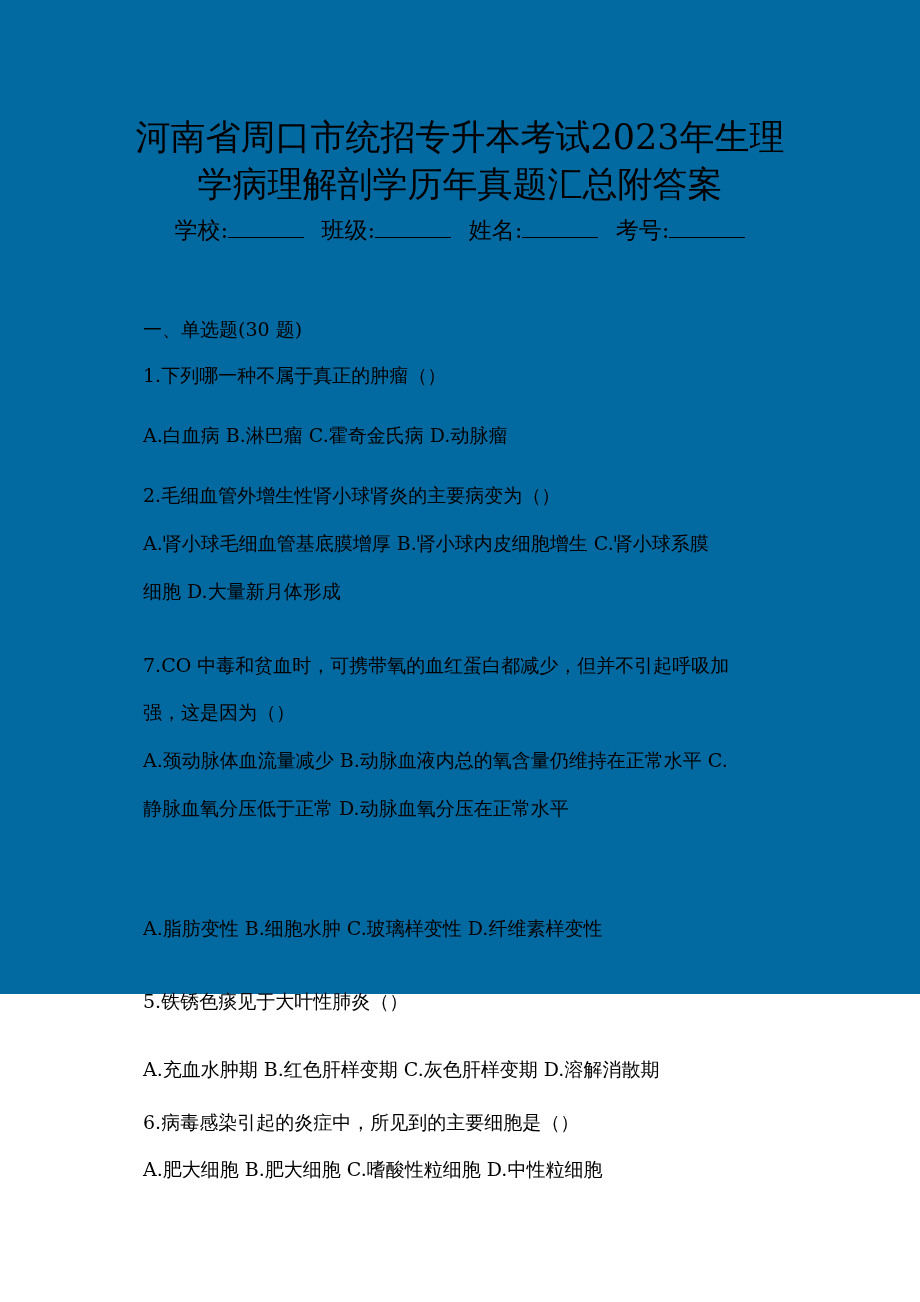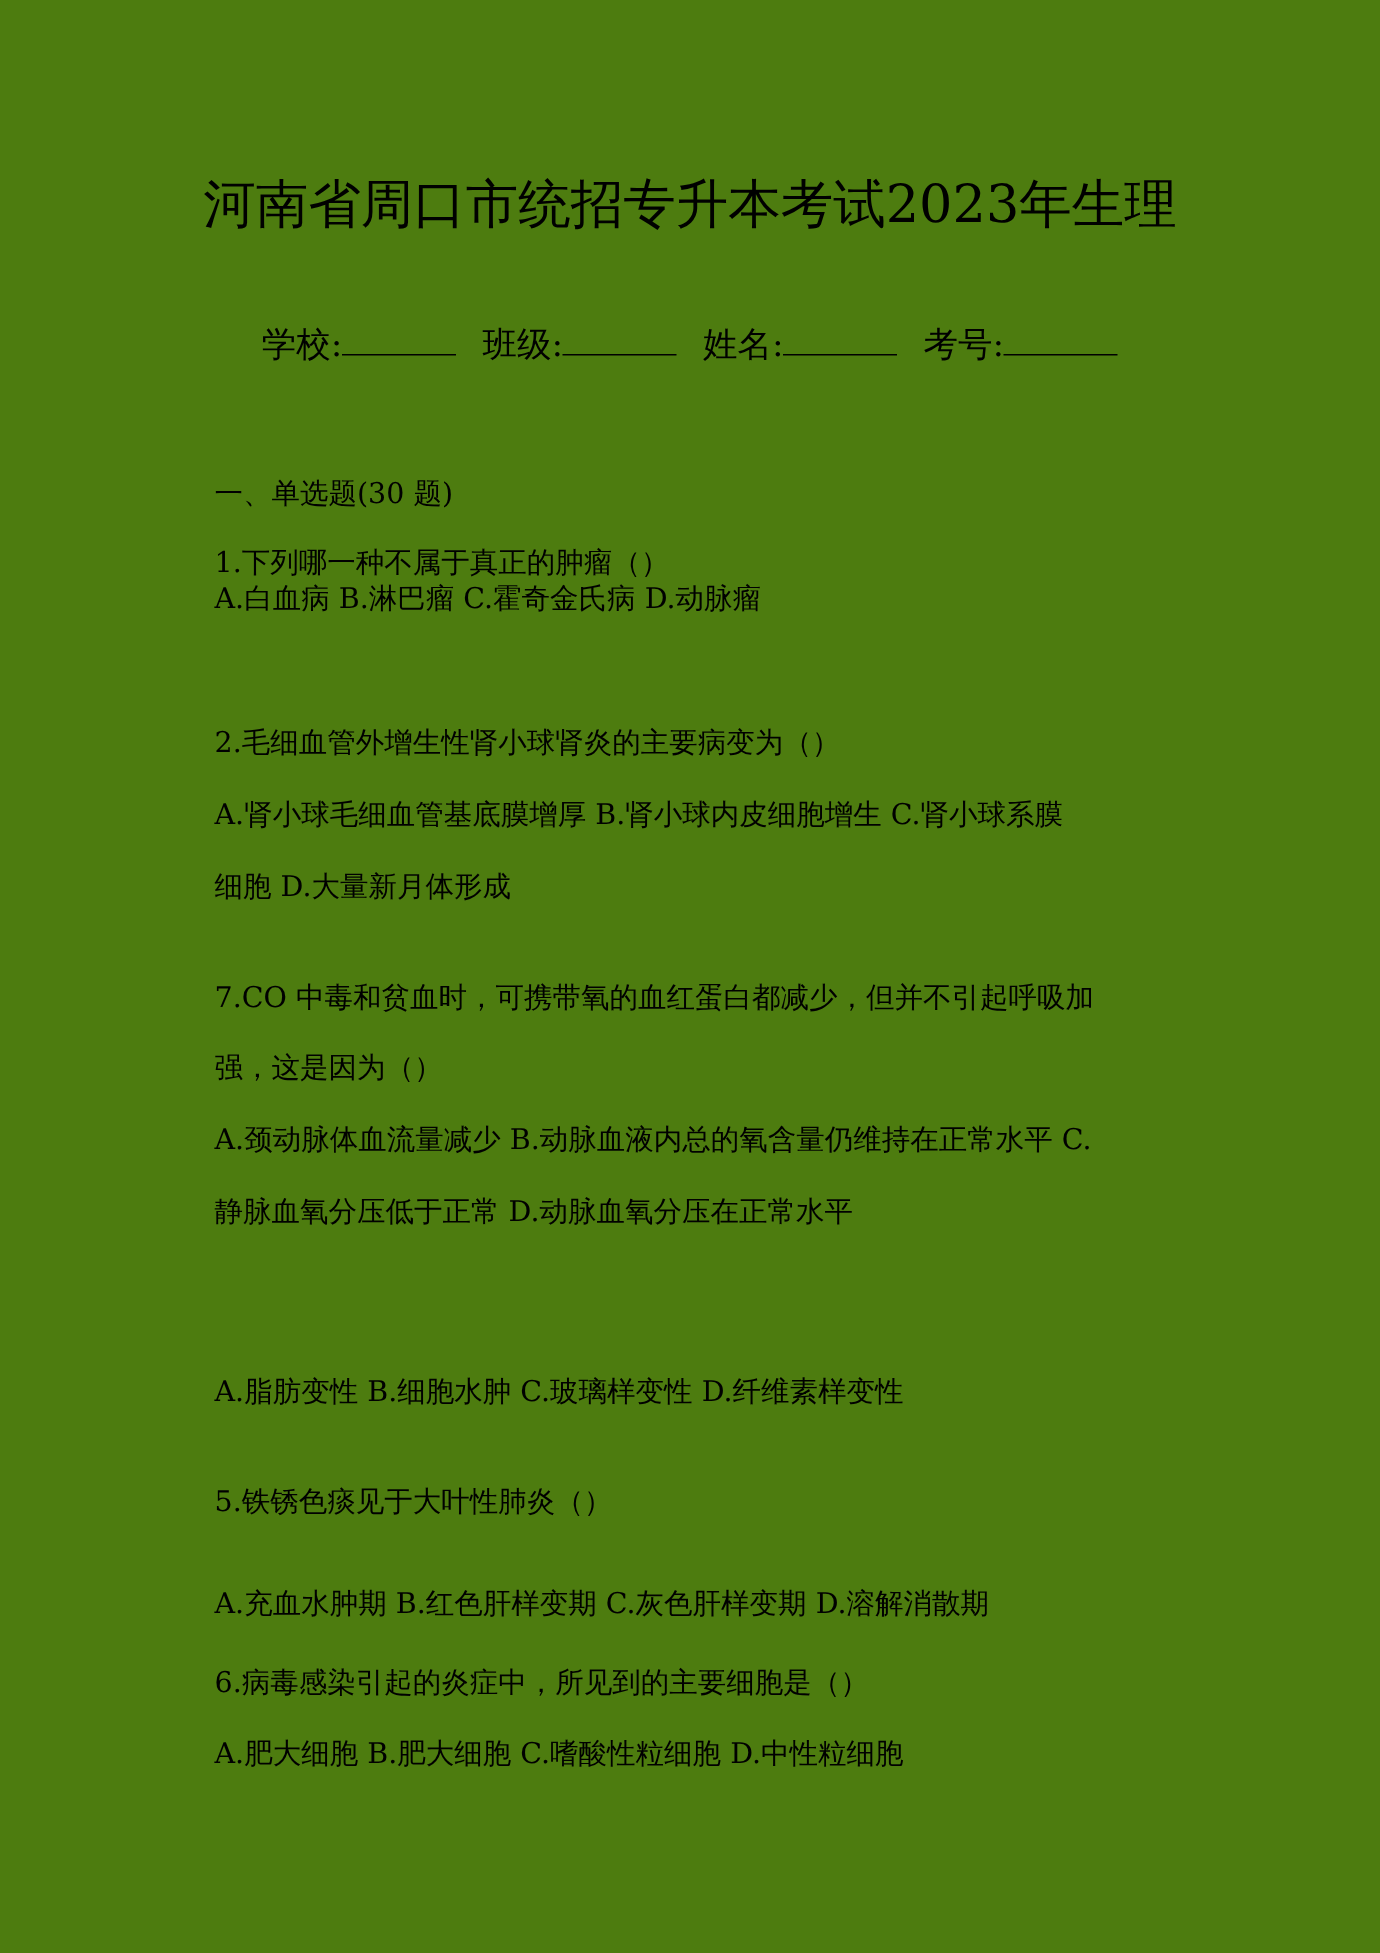--- a/index.html
+++ b/index.html
@@ -11,22 +11,22 @@
       width: 920px;
       height: 1302px;
       position: relative;
       overflow: hidden;
       color: #000000;
       font-family: "DejaVu Serif", "Liberation Serif", serif;
     }
     .page {
       position: absolute;
       left: 0; top: 0;
-      width: 920px; height: 1302px;
-      background: #4d7c0f;
+      width: 920px; height: 994px;
+      background: #0369a1;
     }
     .title {
       position: absolute;
       left: 0;
       width: 920px;
       text-align: center;
       font-size: 35px;
       line-height: 44px;
       letter-spacing: 0px;
       white-space: nowrap;
@@ -61,40 +61,41 @@
       line-height: 26px;
       white-space: nowrap;
     }
   </style>
 </head>
 <body>
 
 <div class="page">
 
   <div class="title title-1">河南省周口市统招专升本考试2023年生理</div>
+  <div class="title title-2">学病理解剖学历年真题汇总附答案</div>
 
   <div class="info-row">
     <span class="info-field">
       <span>学校:</span><span class="info-blank"></span>
     </span>
     <span class="info-field">
       <span>班级:</span><span class="info-blank"></span>
     </span>
     <span class="info-field">
       <span>姓名:</span><span class="info-blank"></span>
     </span>
     <span class="info-field">
       <span>考号:</span><span class="info-blank"></span>
     </span>
   </div>
 
   <div class="line" style="top:316px;">一、单选题(30 题)</div>
 
   <div class="line" style="top:362px;">1.下列哪一种不属于真正的肿瘤（）</div>
-  <div class="line" style="top:386px;">A.白血病  B.淋巴瘤  C.霍奇金氏病  D.动脉瘤</div>
+  <div class="line" style="top:422px;">A.白血病  B.淋巴瘤  C.霍奇金氏病  D.动脉瘤</div>
 
   <div class="line" style="top:482px;">2.毛细血管外增生性肾小球肾炎的主要病变为（）</div>
   <div class="line" style="top:530px;">A.肾小球毛细血管基底膜增厚  B.肾小球内皮细胞增生  C.肾小球系膜</div>
   <div class="line" style="top:578px;">细胞  D.大量新月体形成</div>
 
   <div class="line" style="top:652px;">7.CO 中毒和贫血时，可携带氧的血红蛋白都减少，但并不引起呼吸加</div>
   <div class="line" style="top:699px;">强，这是因为（）</div>
   <div class="line" style="top:747px;">A.颈动脉体血流量减少  B.动脉血液内总的氧含量仍维持在正常水平  C.</div>
   <div class="line" style="top:795px;">静脉血氧分压低于正常  D.动脉血氧分压在正常水平</div>
 

